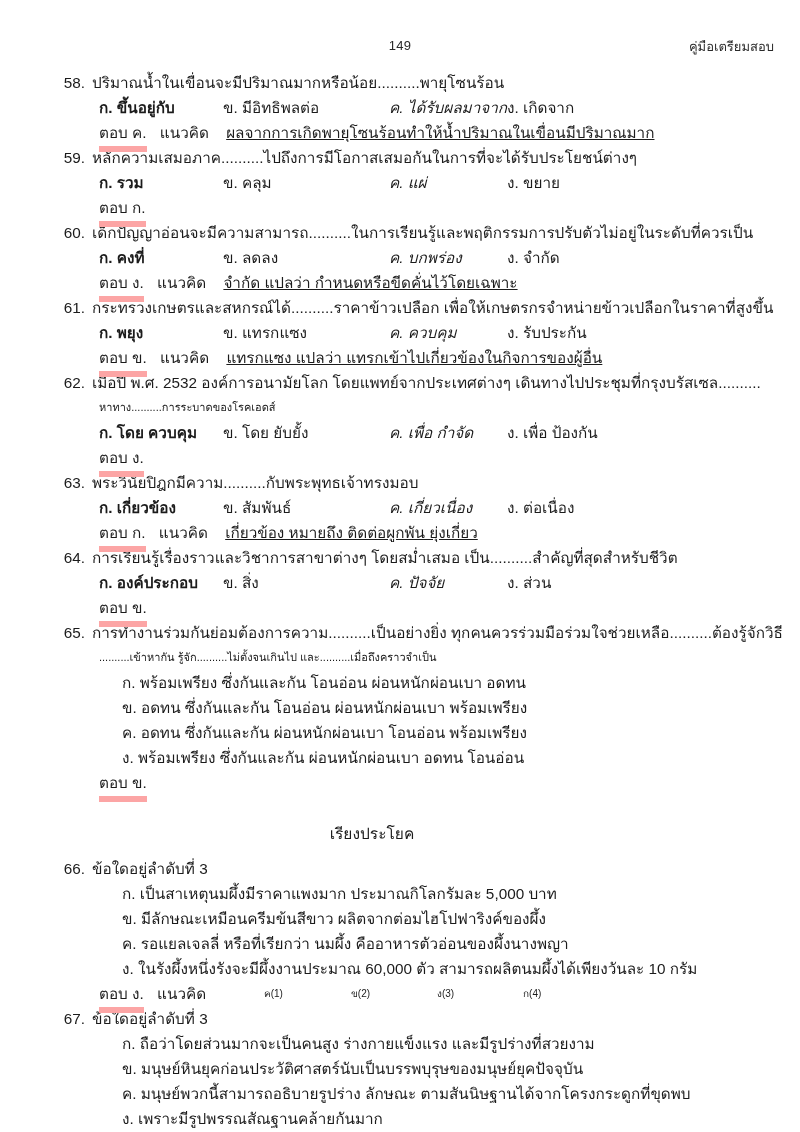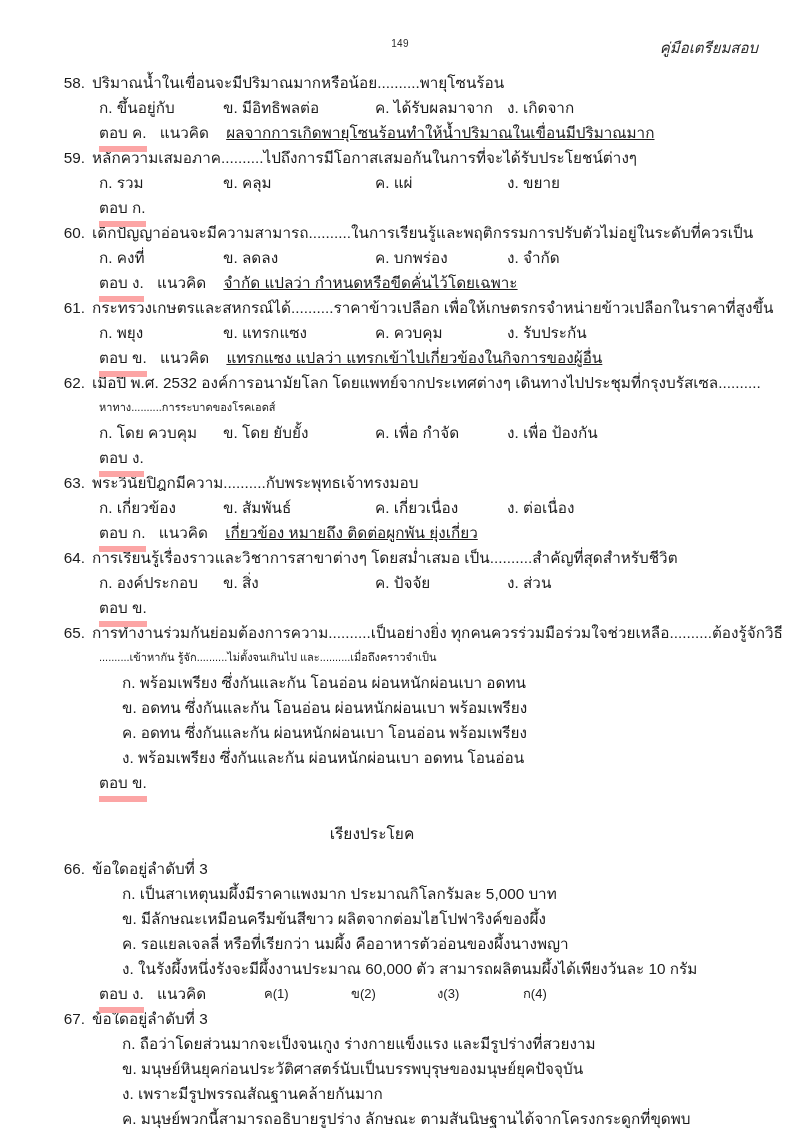--- a/index.html
+++ b/index.html
@@ -31,32 +31,31 @@
     left: 0;
     width: 800px;
     height: 26px;
   }
   .page-number {
     position: absolute;
     left: 0;
     top: 0;
     width: 800px;
     text-align: center;
-    font-size: 10px;
+    font-size: 13px;
     letter-spacing: 0.3px;
     color: #2a2a2a;
   }
   .header-right {
     position: absolute;
-    right: 42px;
+    right: 26px;
     top: -2px;
-    font-size: 15px;
+    font-size: 13px;
     color: #2a2a2a;
     white-space: nowrap;
-    font-style: italic;
   }
 
   
   .content {
     position: absolute;
     top: 70px;
     left: 62px;
     width: 700px;
   }
 
@@ -95,23 +94,23 @@
     height: 25px;
     line-height: 25px;
     font-size: 15.3px;
     margin-left: 37px;
     white-space: nowrap;
   }
   .choice {
     position: absolute;
     top: 0;
   }
-  .choice.c0 { left: 0px; }
+  .choice.c0 { left: 0px; font-weight: bold; }
   .choice.c1 { left: 124px; }
-  .choice.c2 { left: 276px; }
+  .choice.c2 { left: 290px; font-style: italic; }
   .choice.c3 { left: 408px; }
 
   
   .choices-stack {
     margin-left: 60px;
     font-size: 15.3px;
     line-height: 25px;
     white-space: nowrap;
   }
   .choice-stacked {
@@ -137,21 +136,21 @@
     margin-left: 9px;
   }
   .ans-explain {
     display: inline-block;
     margin-left: 13px;
     text-decoration: underline;
   }
   .ans-seq {
     position: absolute;
     top: 0;
-    font-size: 13px;
+    font-size: 10px;
   }
   .ans-seq.s0 { left: 165px; }
   .ans-seq.s1 { left: 252px; }
   .ans-seq.s2 { left: 338px; }
   .ans-seq.s3 { left: 424px; }
 
   
   .section-head {
     text-align: center;
     font-size: 15.5px;
@@ -333,24 +332,24 @@
         <span class="ans-seq s3">ก(4)</span>
       </div>
     </div>
 
     <div class="q-block">
       <div class="q-line">
         <span class="q-num">67.</span>
         <span class="q-text">ข้อใดอยู่ลำดับที่  3</span>
       </div>
       <div class="choices-stack">
-        <span class="choice-stacked">ก.  ถือว่าโดยส่วนมากจะเป็งจนเกูง  ร่างกายแข็งแรง  และมีรูปร่างที่สวยงาม</span>
+        <span class="choice-stacked">ก.  ถือว่าโดยส่วนมากจะเป็นคนสูง  ร่างกายแข็งแรง  และมีรูปร่างที่สวยงาม</span>
         <span class="choice-stacked">ข.  มนุษย์หินยุคก่อนประวัติศาสตร์นับเป็นบรรพบุรุษของมนุษย์ยุคปัจจุบัน</span>
+        <span class="choice-stacked">ค.  มนุษย์พวกนี้สามารถอธิบายรูปร่าง  ลักษณะ  ตามสันนิษฐานได้จากโครงกระดูกที่ขุดพบ</span>
         <span class="choice-stacked">ง.  เพราะมีรูปพรรณสัณฐานคล้ายกันมาก</span>
-        <span class="choice-stacked">ค.  มนุษย์พวกนี้สามารถอธิบายรูปร่าง  ลักษณะ  ตามสันนิษฐานได้จากโครงกระดูกที่ขุดพบ</span>
       </div>
       <div class="ans-row">
         <span class="ans-label">ตอบ  ค.</span>
         <span class="ans-hint-word">แนวคิด</span>
         <span class="ans-seq s0">ข(1)</span>
         <span class="ans-seq s1">ง(2)</span>
         <span class="ans-seq s2">ค(3)</span>
         <span class="ans-seq s3">ก(4)</span>
       </div>
     </div>

